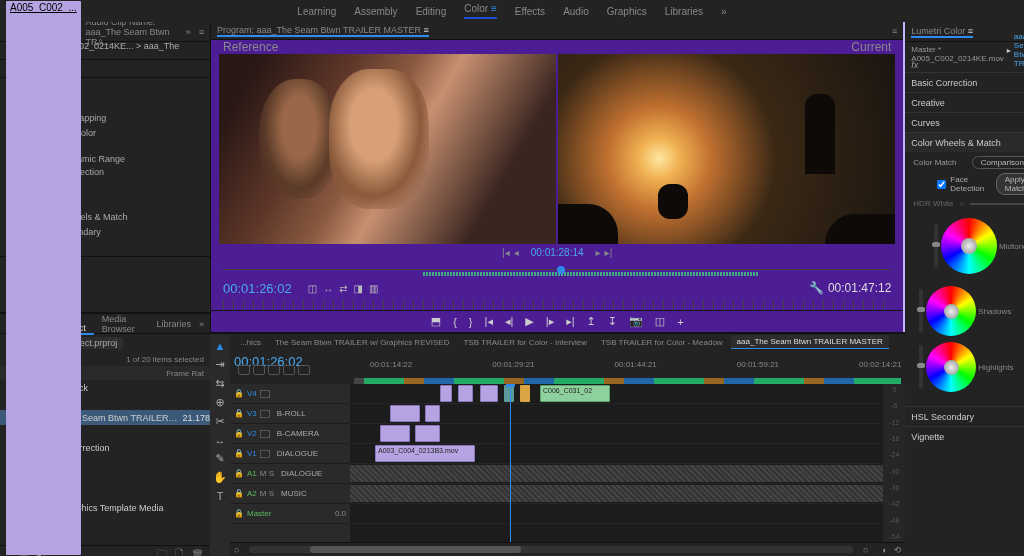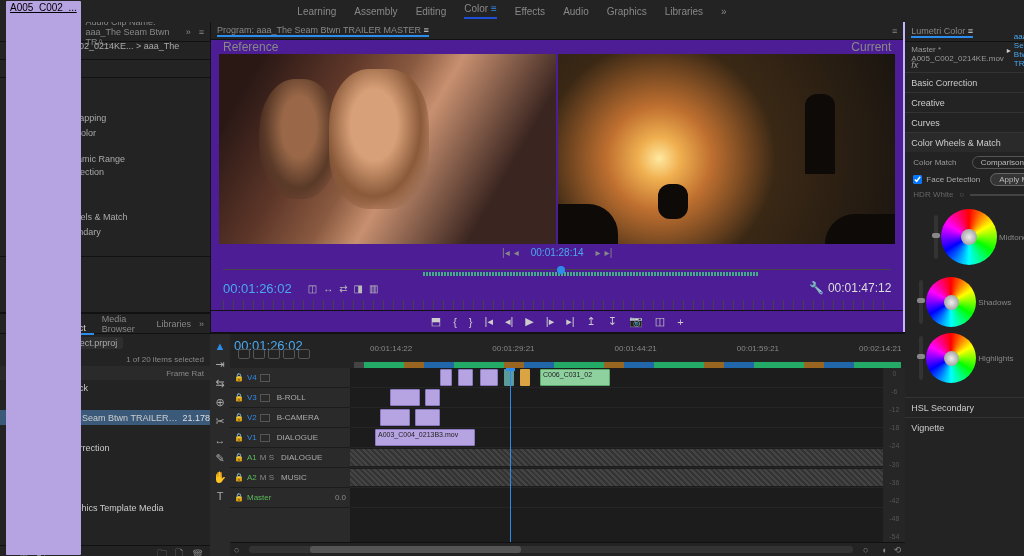--- a/index.html
+++ b/index.html
@@ -136,21 +136,21 @@
 .lum-head .seq { margin-left:auto; color:#4aa8f0; }
 .lum-row { height:14px; display:flex; align-items:center; padding:0 6px; font-size:9px; color:#999; }
 .lum-row .fx { font-style:italic; color:#999; }
 .lum-section { height:20px; display:flex; align-items:center; padding:0 6px; font-size:9px; color:#ccc; border-top:1px solid #333; }
 .lum-section.open { background:#2a2a2a; }
 
 .match-body { padding:4px 8px 8px; }
 .match-row { display:flex; align-items:center; justify-content:space-between; font-size:8px; color:#999; margin-bottom:4px; }
 .btn-pill { border:1px solid #555; border-radius:9px; padding:1px 8px; font-size:8px; color:#bbb; cursor:pointer; }
 .btn-pill.apply { background:#353535; border-color:#666; }
-.chk { display:flex; align-items:center; gap:4px; font-size:8px; color:#aaa; }
+.chk { display:flex; align-items:center; gap:4px; font-size:8px; color:#aaa;margin-left:24px; }
 .chk input { width:9px; height:9px; }
 .slider-row { display:flex; align-items:center; gap:6px; font-size:8px; color:#666; margin:4px 0; }
 .slider-row .track { flex:1; height:2px; background:#444; }
 
 .wheels { display:flex; justify-content:center; flex-wrap:wrap; gap:6px; padding:6px; }
 .wheel-wrap { display:flex; align-items:center; gap:2px; }
 .wheel { width:50px; height:50px; border-radius:50%; background:conic-gradient(red,#ff0,#0f0,cyan,blue,#f0f,red); position:relative; }
 .wheel.big { width:56px; height:56px; }
 .wheel::after { content:''; position:absolute; inset:35%; border-radius:50%; background:radial-gradient(circle,#eee,#888); }
 .wheel-label { font-size:8px; color:#888; }
@@ -404,20 +404,27 @@
       <span>⇥</span>
       <span>⇆</span>
       <span>⊕</span>
       <span>✂</span>
       <span>↔</span>
       <span>✎</span>
       <span>✋</span>
       <span>T</span>
     </div>
     <div class="tl-body">
+      <div class="tl-tabs">
+        <span>...hics</span>
+        <span>The Seam Btwn TRAILER w/ Graphics REVISED</span>
+        <span>TSB TRAILER for Color - Interview</span>
+        <span>TSB TRAILER for Color - Meadow</span>
+        <span class="active">aaa_The Seam  Btwn TRAILER MASTER</span>
+      </div>
       <div class="tl-head">
         <div>
           <div class="tc">00:01:26:02</div>
           <div class="tl-opts">
             <span></span>
                 <span></span>
                 <span></span>
                 <span></span>
                 <span></span>
           </div>

